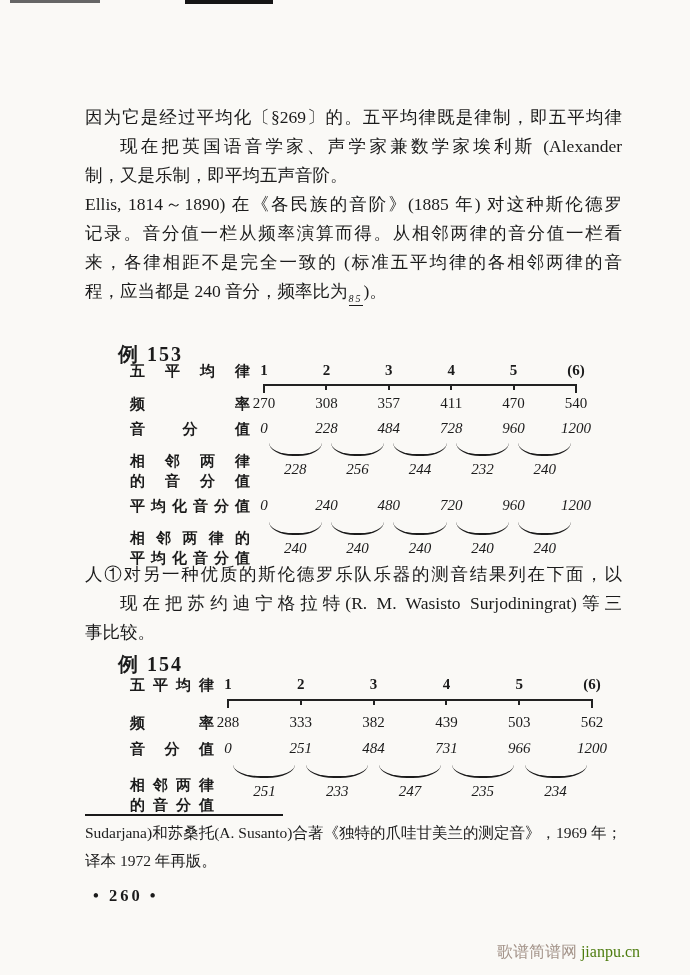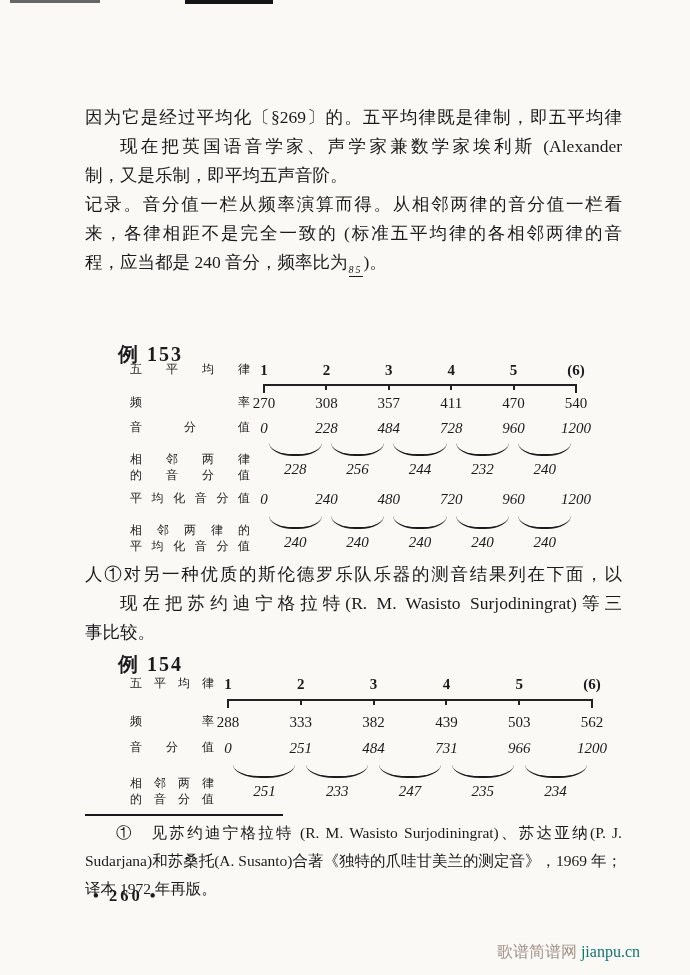--- a/index.html
+++ b/index.html
@@ -16,21 +16,21 @@
   .frac{display:inline-flex;flex-direction:column;font-size:10px;line-height:1.05;
         vertical-align:-5px;font-style:italic;text-align:center;letter-spacing:2px;margin:0 1px;}
   .frac .den{border-top:1px solid #1a1a1a;}
 
   
   .caption{position:absolute;left:118px;font-size:20px;font-weight:700;letter-spacing:2px;}
 
   
   .ex{position:absolute;left:130px;}
   .drow{display:flex;}
-  .dlabel{font-weight:400;font-size:12px;line-height:1.3;align-self:flex-start;}
+  .dlabel{font-weight:700;font-size:15px;line-height:1.3;align-self:flex-start;}
   .ex153 .dlabel{width:120px;}
   .ex154 .dlabel{width:84px;}
   .dlabel span{display:block;text-align:justify;text-align-last:justify;}
   .ddata{position:relative;margin-left:14px;}
   .ex153 .ddata{width:312px;}
   .ex154 .ddata{width:364px;}
   .pv{position:absolute;transform:translateX(-50%);font-size:15px;white-space:nowrap;}
   .deg{font-weight:700;}
   .it{font-style:italic;}
   .p0{left:0%}.p1{left:20%}.p2{left:40%}.p3{left:60%}.p4{left:80%}.p5{left:100%}
@@ -58,20 +58,21 @@
 
 <div class="page">
 
   <div class="artifact" style="left:10px;width:90px"></div>
   <div class="artifact dark" style="left:185px;width:88px"></div>
 
   <div class="textblock" style="top:103px">
     <div class="ln j">因为它是经过平均化〔§269〕的。五平均律既是律制，即五平均律</div>
     <div class="ln j ind">现在把英国语音学家、声学家兼数学家埃利斯 (Alexander</div>
     <div class="ln">制，又是乐制，即平均五声音阶。</div>
+    <div class="ln j">Ellis, 1814～1890) 在《各民族的音阶》(1885 年) 对这种斯伦德罗</div>
     <div class="ln j">记录。音分值一栏从频率演算而得。从相邻两律的音分值一栏看</div>
     <div class="ln j">来，各律相距不是完全一致的 (标准五平均律的各相邻两律的音</div>
     <div class="ln">
       <span>程，应当都是 240 音分，频率比为</span><span class="frac">
           <span class="num">85</span>
           <span class="den">74</span>
         </span><span>)。</span>
     </div>
   </div>
 
@@ -267,24 +268,23 @@
           <span class="pv it g2">247</span>
           <span class="pv it g3">235</span>
           <span class="pv it g4">234</span>
         </div>
       </div>
     </div>
   </div>
 
   <div class="rule" style="top:814px"></div>
   <div class="footnote" style="top:819px">
-    <div class="ln j ind" style="height:28px">①　见苏约迪宁格拉特 (R. M. Wasisto Surjodiningrat)、苏达亚纳(P. J.</div>
     <div class="ln j" style="height:28px">Sudarjana)和苏桑托(A. Susanto)合著《独特的爪哇甘美兰的测定音》，1969 年；英</div>
     <div class="ln" style="height:28px">译本 1972 年再版。</div>
   </div>
 
   <div class="pagenum" style="top:886px">• 260 •</div>
 
   <div class="watermark" style="top:942px">
-    <span style="color: rgb(164, 148, 138);">歌谱简谱网 </span><span style="color: #0f766e;">jianpu.cn</span>
+    <span style="color: rgb(164, 148, 138);">歌谱简谱网 </span><span style="color: #4d7c0f;">jianpu.cn</span>
   </div>
 
 </div>
 
 </body></html>

